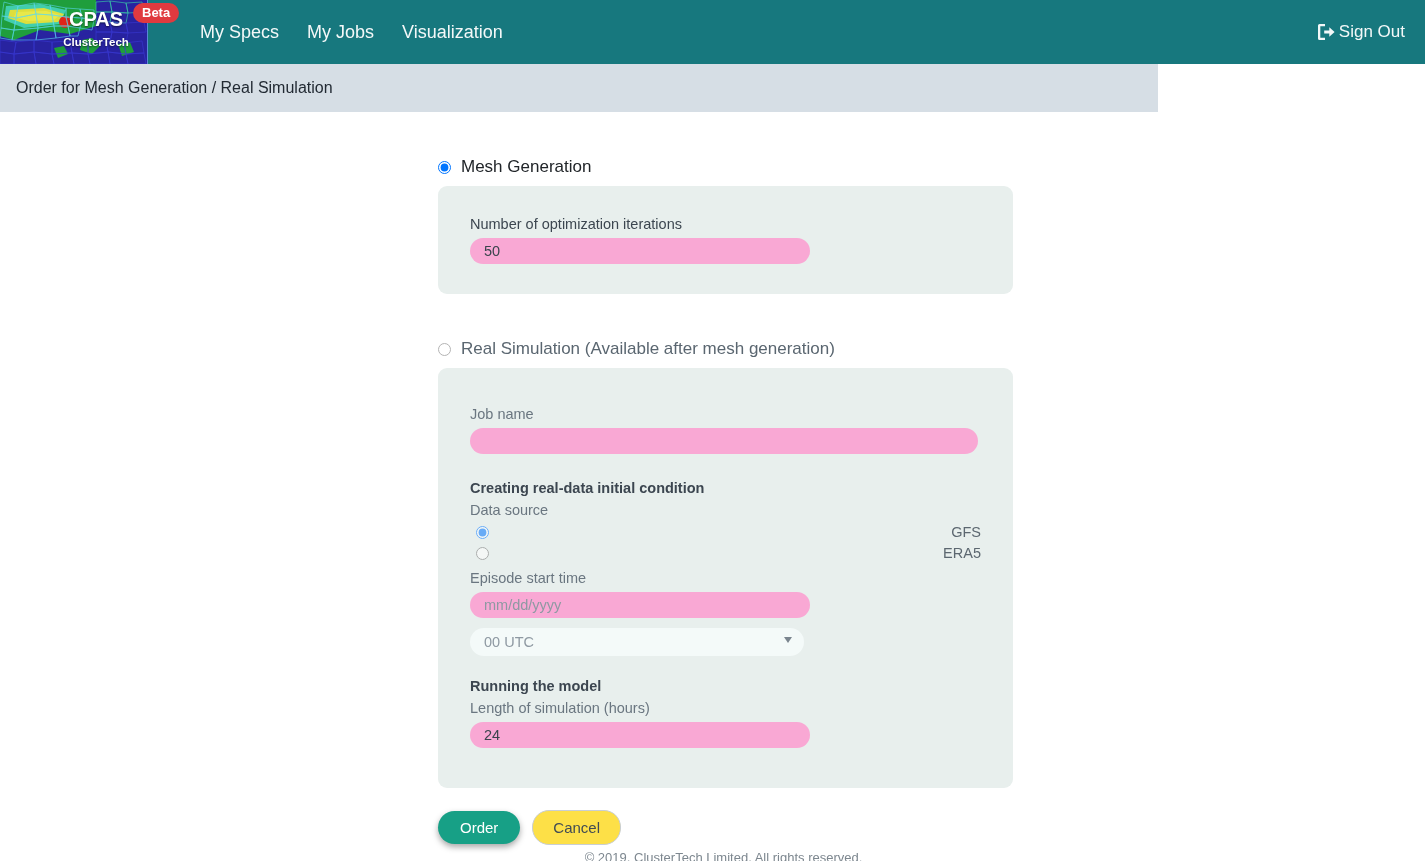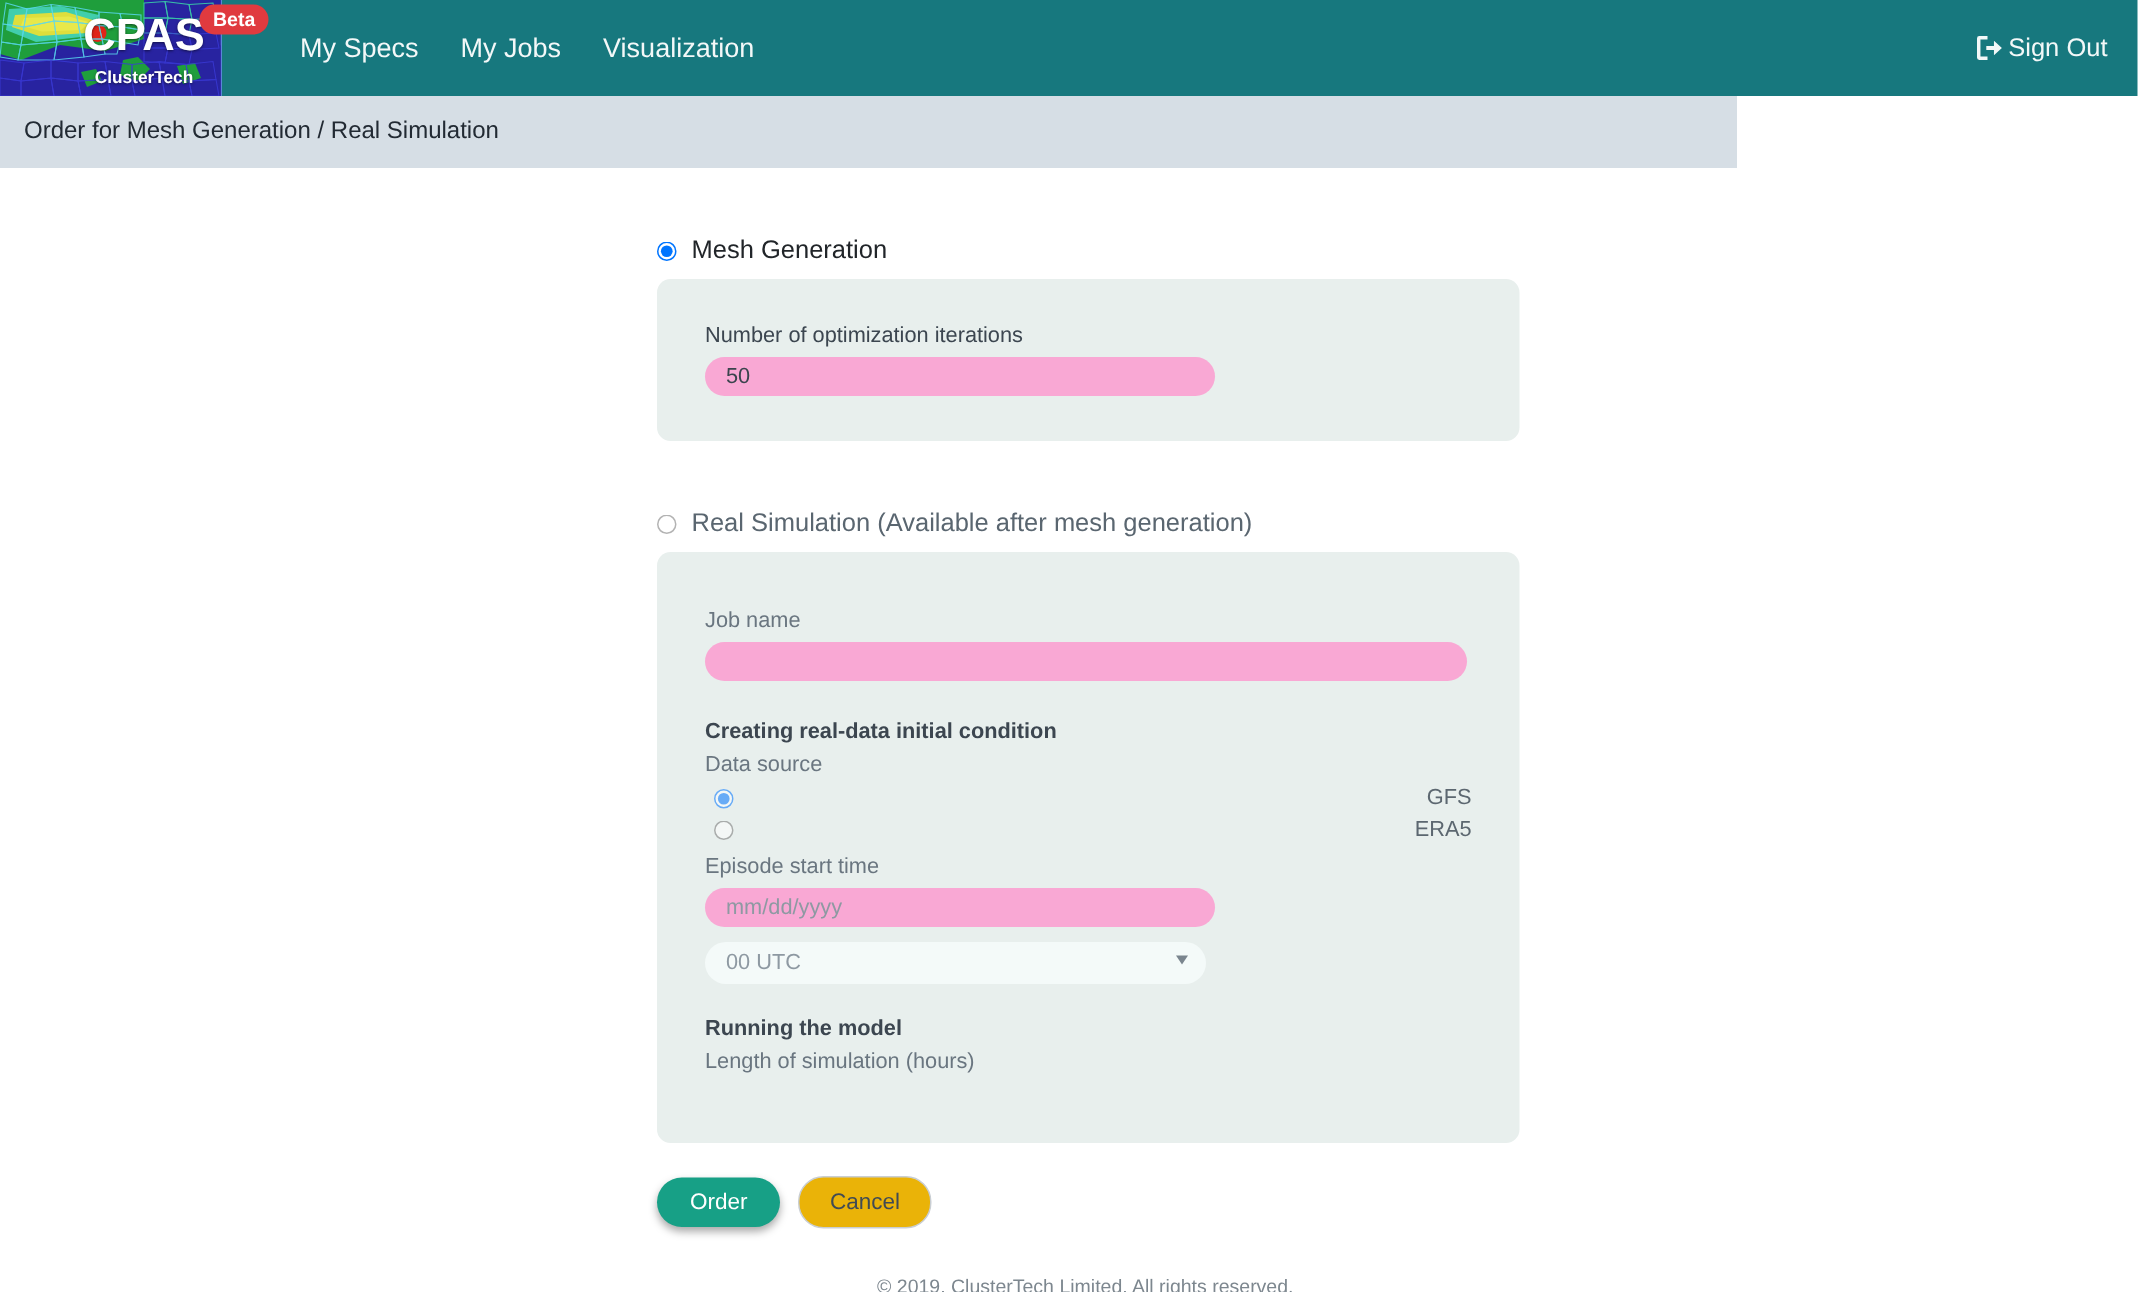--- a/index.html
+++ b/index.html
@@ -34,21 +34,21 @@
   .mesh-svg { position: absolute; left: 0; top: 0; }
   .brand-text {
     position: absolute; left: 44px; top: 0;
     width: 104px; height: 64px;
     color: #ffffff;
     text-align: center;
     pointer-events: none;
   }
   .brand-title {
     display: block;
-    font-size: 30px; font-weight: bold;
+    font-size: 20px; font-weight: bold;
     letter-spacing: 0px;
     line-height: 1;
     padding-top: 9px;
     text-shadow: 0 1px 2px rgba(0,0,0,.55);
   }
   .brand-sub {
     display: block;
     font-size: 11.5px; font-weight: bold;
     line-height: 1;
     padding-top: 8px;
@@ -195,21 +195,21 @@
     color: #ffffff;
     border: none;
     border-radius: 17px;
     font-family: "Liberation Sans", sans-serif;
     font-size: 15px;
     padding: 8px 22px;
     cursor: pointer;
     box-shadow: 0 3px 6px rgba(0,0,0,.35);
   }
   .btn-cancel {
-    background: #eab308;
+    background: #fde047;
     color: #414b54;
     border: 1px solid #c9ced3;
     border-radius: 17px;
     font-family: "Liberation Sans", sans-serif;
     font-size: 15px;
     padding: 8px 20px;
     cursor: pointer;
   }
 
   .copyright {
@@ -365,20 +365,21 @@
           <option>06 UTC</option>
           <option>12 UTC</option>
           <option>18 UTC</option>
         </select>
         <span class="sel-arrow"></span>
       </div>
 
       <div class="sec-head">Running the model</div>
 
       <div class="field-label muted">Length of simulation (hours)</div>
+      <input type="text" class="txt w340" value="24" style="">
     </div>
 
     <div class="actions">
       <button class="btn-order">Order</button>
       <button class="btn-cancel">Cancel</button>
     </div>
 
   </div>
 
   <div class="copyright">© 2019, ClusterTech Limited. All rights reserved.</div>

